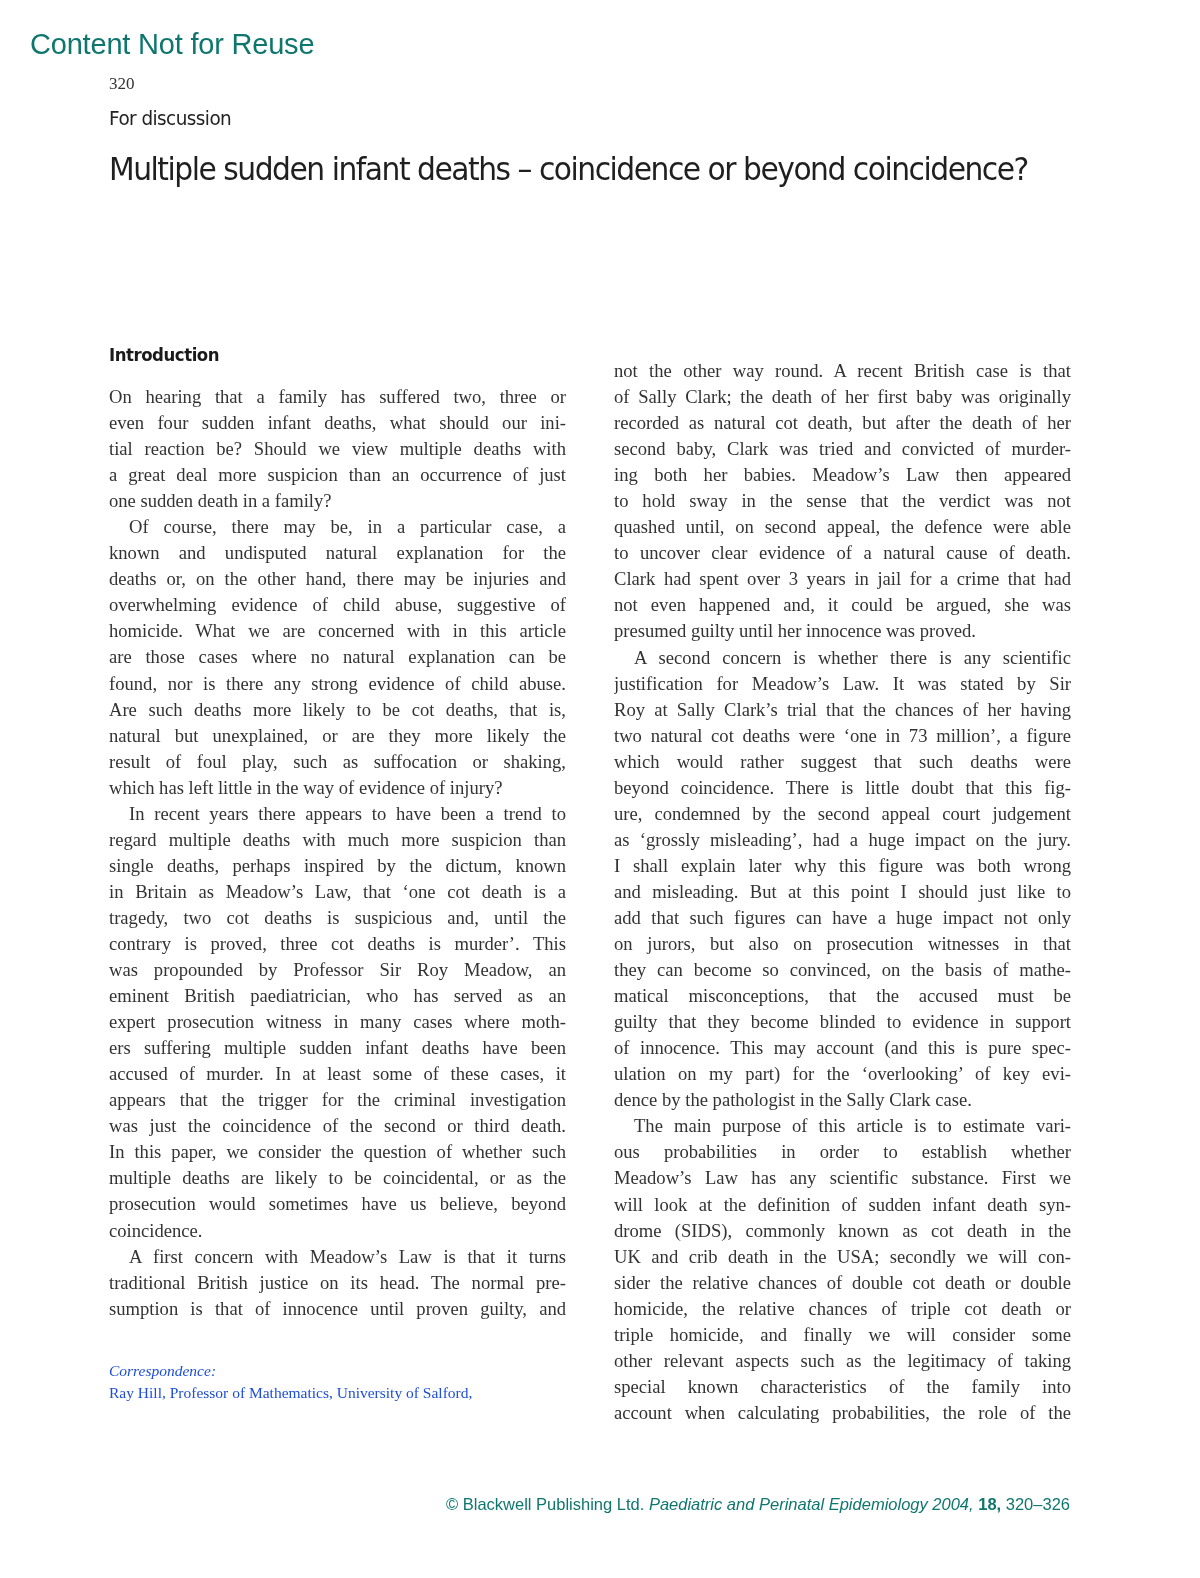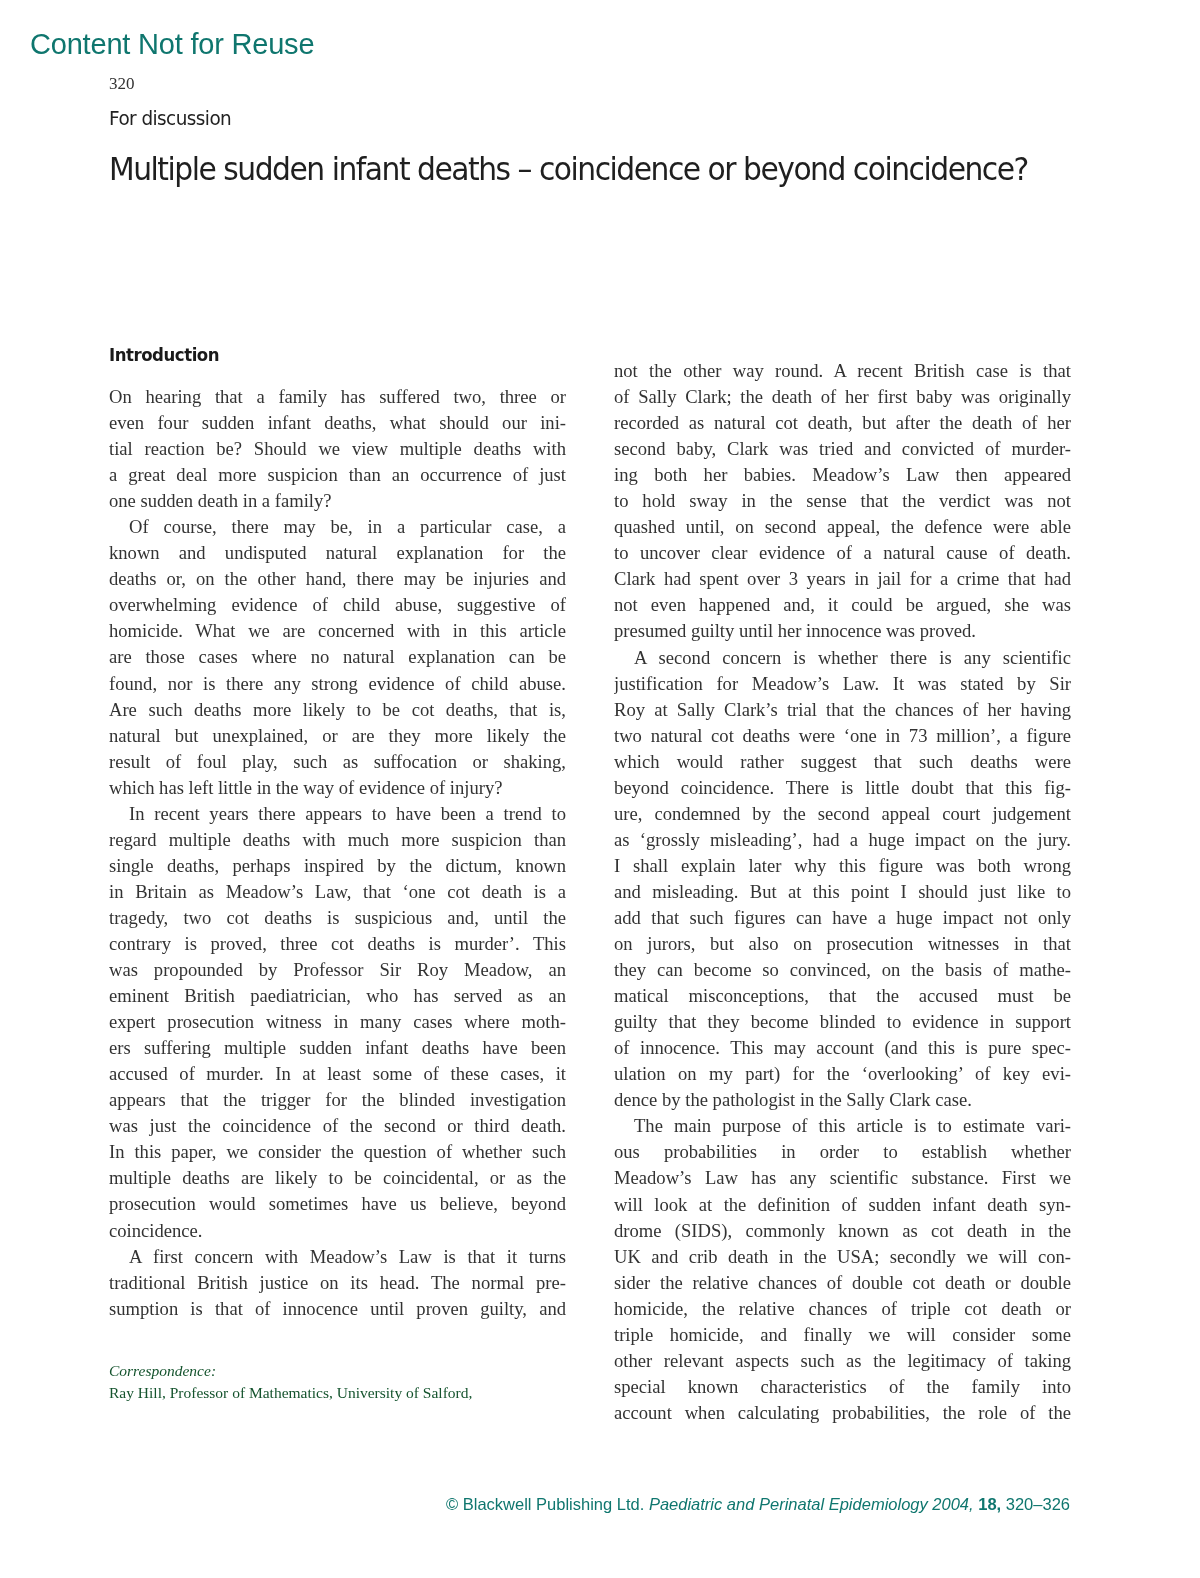--- a/index.html
+++ b/index.html
@@ -8,21 +8,21 @@
   .page-number { position: absolute; left: 109px; top: 74px; font-family: "Liberation Serif", serif; font-size: 17px; color: #333; text-align: center; }
   .section-label { position: absolute; left: 109px; top: 106px; font-family: "DejaVu Sans", sans-serif; font-size: 20px; font-weight: normal; color: #222; letter-spacing: -0.6px; transform: scaleX(0.92); transform-origin: left; }
   .title { position: absolute; left: 109px; top: 150px; margin: 0; font-family: "DejaVu Sans", sans-serif; font-size: 32px; font-weight: normal; color: #1f1f1f; letter-spacing: -1.6px; white-space: nowrap; transform: scaleX(0.93); transform-origin: left; }
   .col { position: absolute; width: 457px; font-family: "Liberation Serif", serif; font-size: 18.6px; color: #333; }
   .col-left { left: 109px; top: 384px; }
   .col-right { left: 614px; top: 358px; }
   .line { display: block; height: 26.05px; line-height: 26.05px; text-align: justify; text-align-last: justify; white-space: nowrap; overflow: hidden; }
   .line.last { text-align-last: left; }
   .line.indent { padding-left: 20px; }
   .section-heading { position: absolute; left: 109px; top: 344px; margin: 0; font-family: "DejaVu Sans", sans-serif; font-size: 18px; font-weight: bold; color: #1a1a1a; letter-spacing: -0.5px; transform: scaleX(0.92); transform-origin: left; }
-  .correspondence { position: absolute; left: 109px; top: 1360px; font-family: "Liberation Serif", serif; font-size: 15.5px; color: #14532d; line-height: 22px; }
+  .correspondence { position: absolute; left: 109px; top: 1360px; font-family: "Liberation Serif", serif; font-size: 15.5px; color: #1d4ed8; line-height: 22px; }
   .correspondence .label { font-style: italic; }
   .footer { position: absolute; right: 130px; top: 1467px; font-family: Liberation Sans, sans-serif; font-size: 16.5px; color: #0f766e; white-space: nowrap; margin-top: 28px; }
   .footer .journal { font-style: italic; }
   .footer .volume { font-weight: bold; }
 </style>
 </head>
 <body>
 
 <div class="watermark">Content Not for Reuse</div>
 <div class="page-number">320</div>
@@ -52,21 +52,21 @@
     <span class="line">regard multiple deaths with much more suspicion than</span>
     <span class="line">single deaths, perhaps inspired by the dictum, known</span>
     <span class="line">in Britain as Meadow’s Law, that ‘one cot death is a</span>
     <span class="line">tragedy, two cot deaths is suspicious and, until the</span>
     <span class="line">contrary is proved, three cot deaths is murder’. This</span>
     <span class="line">was propounded by Professor Sir Roy Meadow, an</span>
     <span class="line">eminent British paediatrician, who has served as an</span>
     <span class="line">expert prosecution witness in many cases where moth-</span>
     <span class="line">ers suffering multiple sudden infant deaths have been</span>
     <span class="line">accused of murder. In at least some of these cases, it</span>
-    <span class="line">appears that the trigger for the blinded investigation</span>
+    <span class="line">appears that the trigger for the criminal investigation</span>
     <span class="line">was just the coincidence of the second or third death.</span>
     <span class="line">In this paper, we consider the question of whether such</span>
     <span class="line">multiple deaths are likely to be coincidental, or as the</span>
     <span class="line">prosecution would sometimes have us believe, beyond</span>
     <span class="line last">coincidence.</span>
     <span class="line indent">A first concern with Meadow’s Law is that it turns</span>
     <span class="line">traditional British justice on its head. The normal pre-</span>
     <span class="line">sumption is that of innocence until proven guilty, and</span>
   </div>
 <div class="col col-right" id="col-right">

